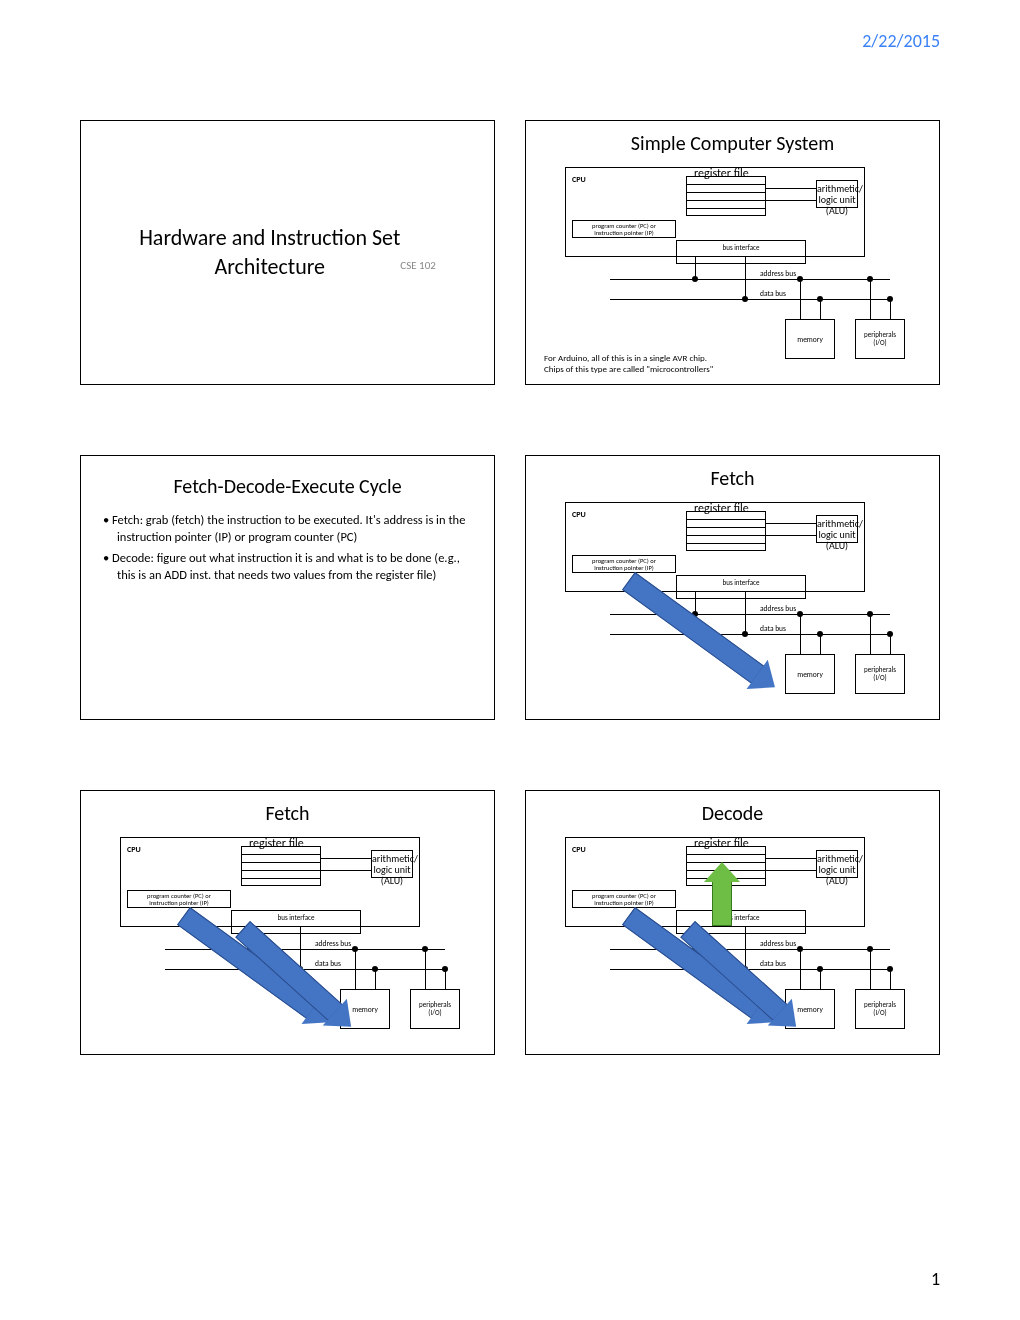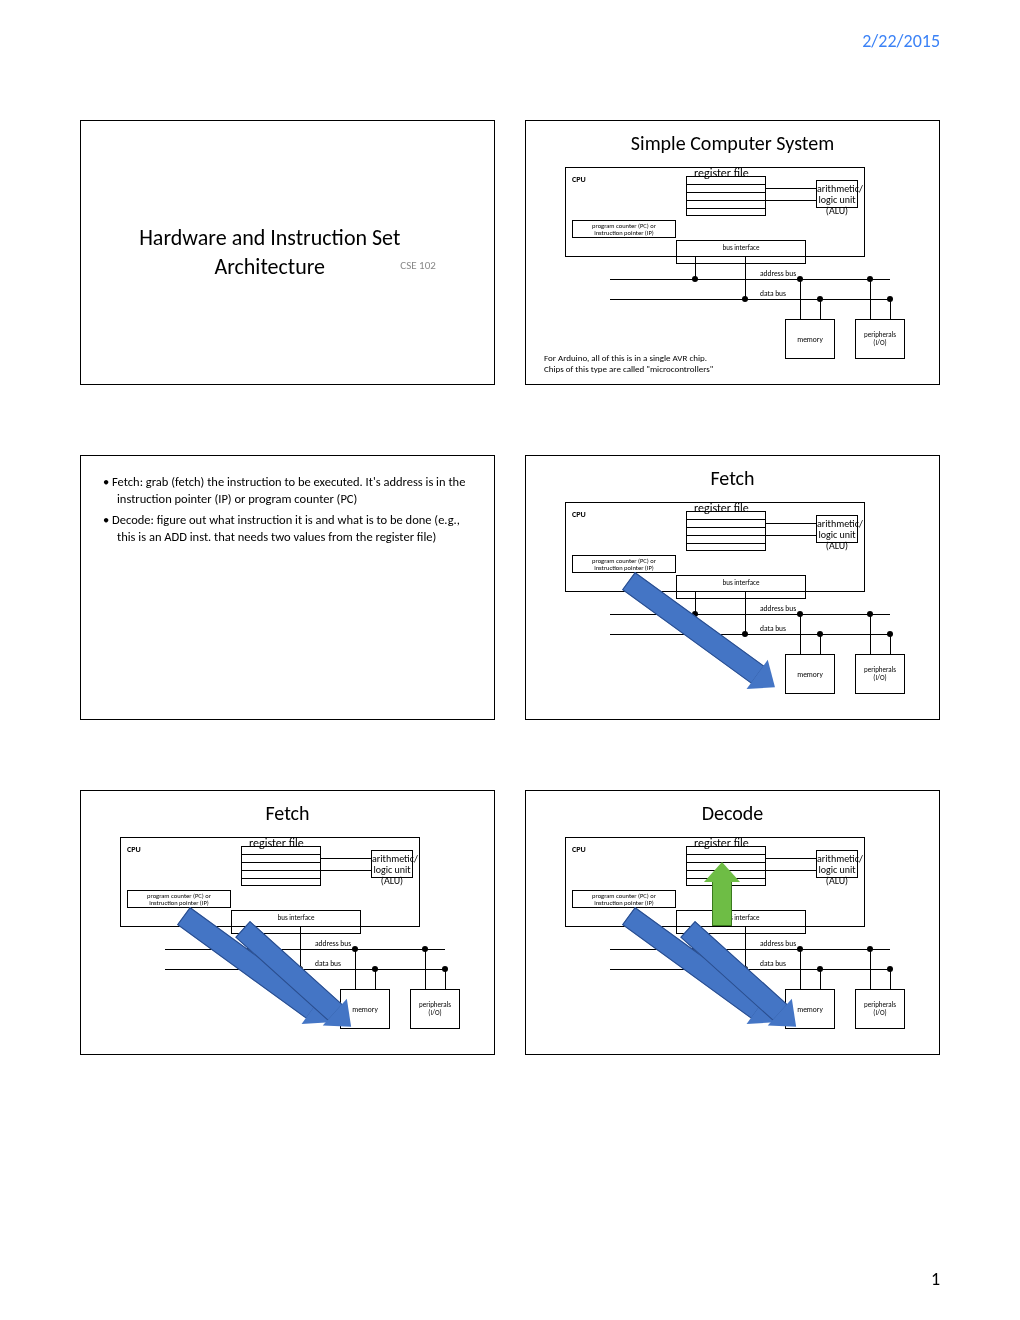--- a/index.html
+++ b/index.html
@@ -164,20 +164,21 @@
         <span>(I/O)</span>
       </div>
     </div>
     <div class="note">
       <span>For Arduino, all of this is in a single AVR chip.</span><br>
       <span>Chips of this type are called "microcontrollers"</span>
     </div>
   </div>
 
   <div class="slide slide3">
+    <div class="heading">Fetch-Decode-Execute Cycle</div>
     <ul>
       <li>Fetch: grab (fetch) the instruction to be executed.  It's address is in the instruction pointer (IP) or program counter (PC)</li>
       <li>Decode: figure out what instruction it is and what is to be done (e.g., this is an ADD inst. that needs two values from the register file)</li>
     </ul>
   </div>
 
   <div class="slide diag-slide">
     <div class="heading">Fetch</div>
     <div class="diag-wrap">
       <div class="cpu-box">

